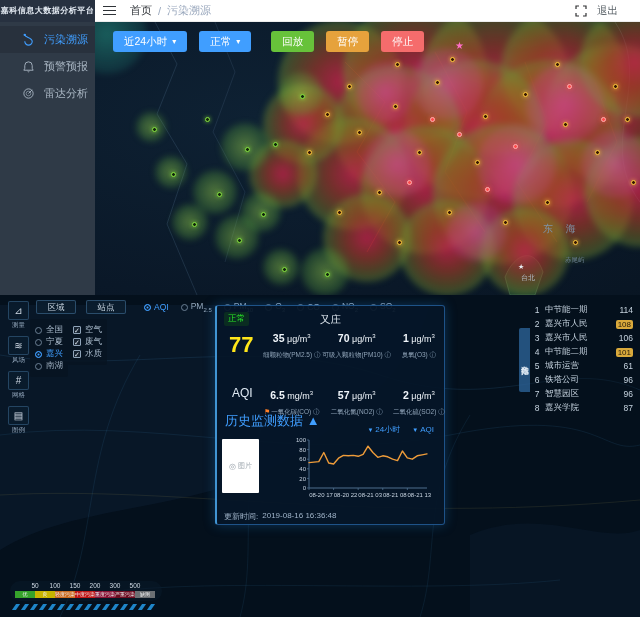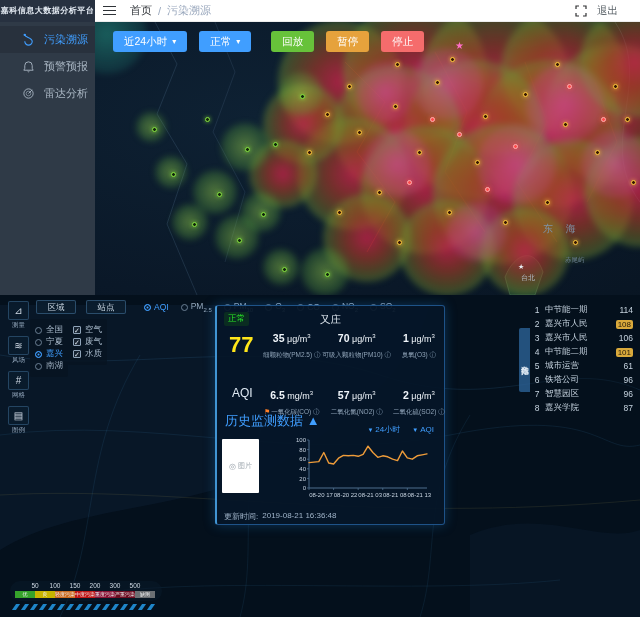--- a/index.html
+++ b/index.html
@@ -452,21 +452,21 @@
           <text x="101.16666666666667" y="65" text-anchor="middle" fill="#c7d3e0" font-size="6" font-family="Liberation Sans, sans-serif">08-21 03</text>
           <line x1="89.16666666666667" y1="56" x2="89.16666666666667" y2="58" stroke="#4e6e8e" stroke-width="0.8"></line>
           <text x="125.75" y="65" text-anchor="middle" fill="#c7d3e0" font-size="6" font-family="Liberation Sans, sans-serif">08-21 08</text>
           <line x1="113.75" y1="56" x2="113.75" y2="58" stroke="#4e6e8e" stroke-width="0.8"></line>
           <text x="150.33333333333334" y="65" text-anchor="middle" fill="#c7d3e0" font-size="6" font-family="Liberation Sans, sans-serif">08-21 13</text>
           <line x1="138.33333333333334" y1="56" x2="138.33333333333334" y2="58" stroke="#4e6e8e" stroke-width="0.8"></line>
           <polyline points="40.0,30.6 44.9,30.1 49.8,29.6 54.8,20.5 59.7,31.0 64.6,32.0 69.5,26.2 74.4,23.4 79.3,23.8 84.3,23.4 89.2,24.3 94.1,22.4 99.0,14.2 103.9,20.5 108.8,25.3 113.8,23.8 118.7,24.8 123.6,27.2 128.5,28.6 133.4,19.0 138.3,25.8 143.3,27.2 148.2,23.8 153.1,22.9 158.0,21.9" fill="none" stroke="#ef9c3a" stroke-width="1.4" stroke-linejoin="round" stroke-linecap="round"></polyline>
         </svg>
       <div id="popup-footer">
         <span>更新时间:</span>
-        <span>2019-08-21 16:36:48</span>
+        <span>2019-08-16 16:36:48</span>
       </div>
     </div>
 
     <div id="vtab">指数排名</div>
     <div id="ranking">
         <div class="rk-row">
           <span class="rk-rank">1</span>
           <span class="rk-name">中节能一期</span>
           <span class="rk-val">114</span>
         </div>

